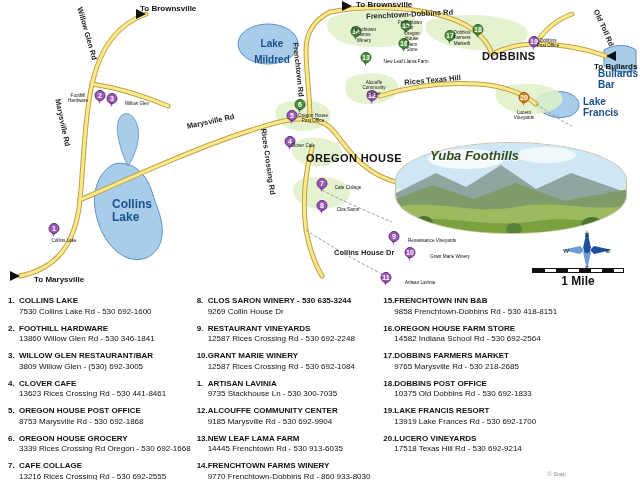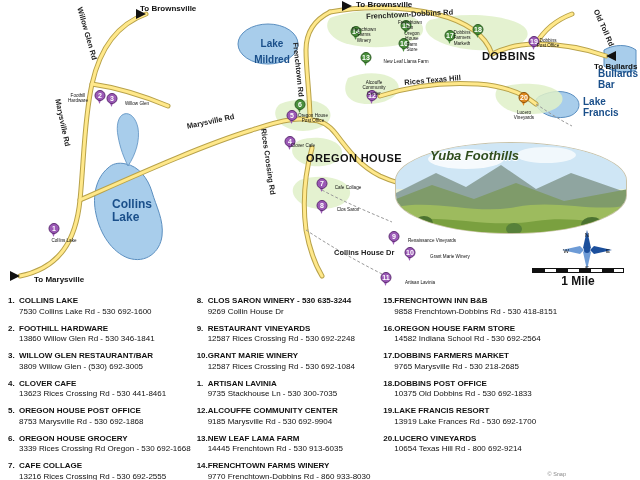--- a/index.html
+++ b/index.html
@@ -526,21 +526,21 @@
         <div class="legend-item">
           <div class="legend-title"><span class="legend-num">18.</span><span>DOBBINS POST OFFICE</span></div>
           <div class="legend-sub">10375 Old Dobbins Rd - 530 692-1833</div>
         </div>
         <div class="legend-item">
           <div class="legend-title"><span class="legend-num">19.</span><span>LAKE FRANCIS RESORT</span></div>
           <div class="legend-sub">13919 Lake Frances Rd - 530 692-1700</div>
         </div>
         <div class="legend-item">
           <div class="legend-title"><span class="legend-num">20.</span><span>LUCERO VINEYARDS</span></div>
-          <div class="legend-sub">10654 Texas Hill Rd - 800 692-9214</div>
+          <div class="legend-sub">17518 Texas Hill Rd - 530 692-9214</div>
         </div>
       </div>
 
     </div>
     <div id="credit">© Snap</div>
   </div>
 
 </div>
 
 </body></html>

